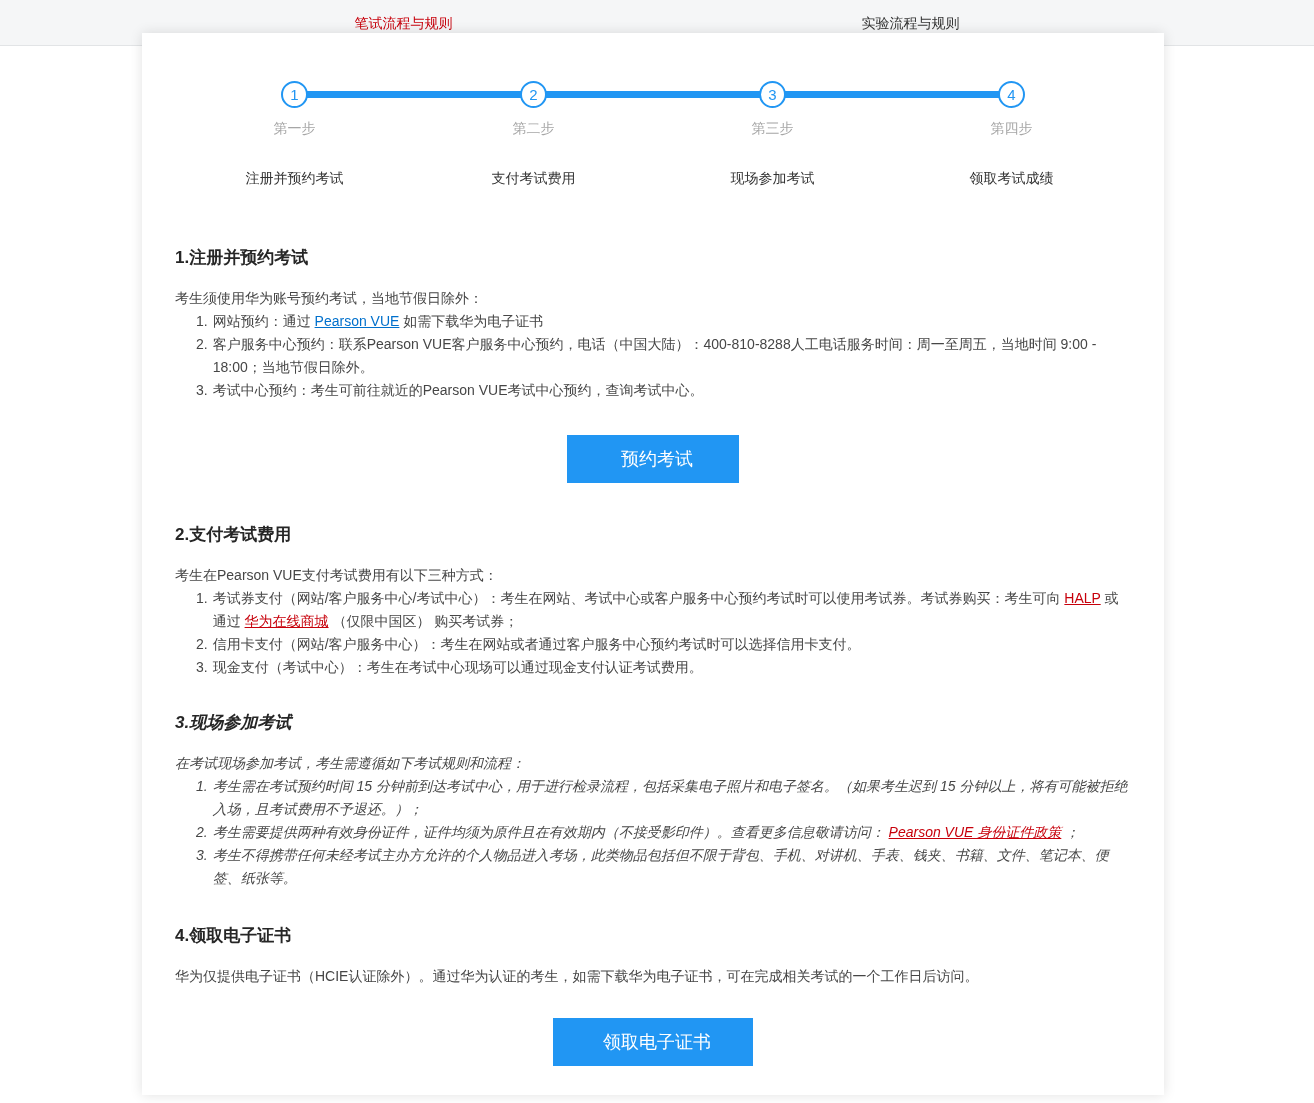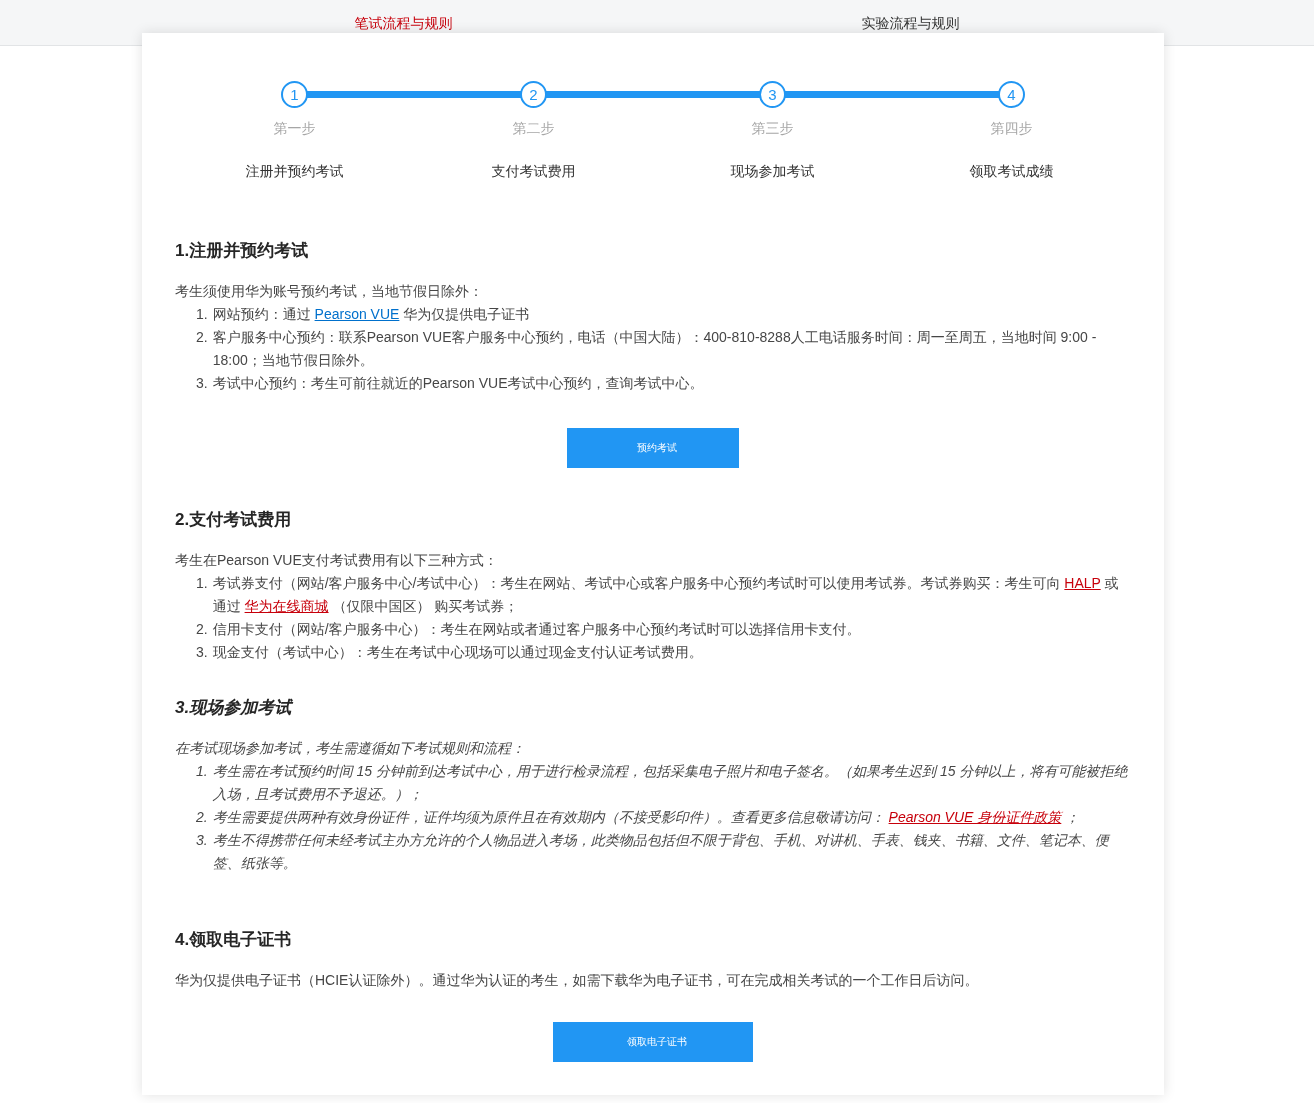--- a/index.html
+++ b/index.html
@@ -17,43 +17,43 @@
   .card-inner { padding:0 33px; }
   
   .stepper { position:relative; width:956px; margin:48px auto 0; display:flex; }
   .step-track { position:absolute; left:12.5%; right:12.5%; top:10px; height:7px;
     background:#2196f3; border-radius:3px; }
   .step-col { width:25%; display:flex; flex-direction:column; align-items:center; position:relative; }
   .step-circle { width:27px; height:27px; border:2px solid #2196f3; border-radius:50%;
     background:#fff; color:#2196f3; font-size:15px; display:flex; align-items:center;
     justify-content:center; z-index:1; }
   .step-sub { margin-top:12px; font-size:14px; color:#a6a6a6; }
-  .step-name { margin-top:25px; font-size:14px; color:#333; }
+  .step-name { margin-top:32px; font-size:14px; color:#333; }
   
   .sec-title { font-size:17px; font-weight:bold; color:#262626; }
   .sec-intro, .oitem, .note-line { font-size:14px; line-height:23px; color:#464646; }
   .sec-intro { margin-top:18px; }
   .olist { padding-left:21px; }
   .oitem { display:flex; }
   .onum { flex:none; margin-right:5px; }
   .otext { flex:1; }
   .notes { padding-left:31px; }
   .seg-red { color:#c7000b; }
   .seg-linkred { color:#c7000b; text-decoration:underline; cursor:pointer; }
   .seg-linkblue { color:#0070cc; text-decoration:underline; cursor:pointer; }
   .seg-plain {}
   .btn-row { text-align:center; margin-top:33px; }
-  .primary-btn { border:none; background:#2196f3; color:#fff; font-size:10px;
-    height:40px; cursor:pointer; font-family:inherit;padding-left:8px; }
+  .primary-btn { border:none; background:#2196f3; color:#fff; font-size:18px;
+    height:48px; cursor:pointer; font-family:inherit;padding-left:8px; }
   .btn-book { width:172px; }
   .btn-cert { width:200px; }
   .sec-register { margin-top:58px; }
   .sec-pay { margin-top:40px; }
   .sec-onsite { margin-top:32px;font-style:italic; }
-  .sec-cert { margin-top:53px; }
+  .sec-cert { margin-top:34px; }
   .sec-cert .btn-row { margin-top:30px;font-family:Liberation Mono, monospace; }
 </style>
 </head>
 <body>
 
 <div class="tabbar">
   <div class="tabbar-inner">
     <div class="tab active">笔试流程与规则</div>
     <div class="tab">实验流程与规则</div>
   </div>
@@ -85,21 +85,21 @@
   </div>
 
   <div class="card-inner">
 
     <section class="sec-register">
       <div class="sec-title">1.注册并预约考试</div>
       <p class="sec-intro">考生须使用华为账号预约考试，当地节假日除外：</p>
       <div class="olist">
         <div class="oitem">
           <span class="onum">1.</span>
-          <span class="otext"><span class="seg-plain">网站预约：通过 </span><a class="seg-linkblue">Pearson VUE</a><span class="seg-plain"> 华为仅提供电子证书</span></span>
+          <span class="otext"><span class="seg-plain">网站预约：通过 </span><a class="seg-linkblue">Pearson VUE</a><span class="seg-plain"> 如需下载华为电子证书</span></span>
         </div>
         <div class="oitem">
           <span class="onum">2.</span>
           <span class="otext"><span class="seg-plain">客户服务中心预约：联系Pearson VUE客户服务中心预约，电话（中国大陆）：400-810-8288人工电话服务时间：周一至周五，当地时间 9:00 - 18:00；当地节假日除外。</span></span>
         </div>
         <div class="oitem">
           <span class="onum">3.</span>
           <span class="otext"><span class="seg-plain">考试中心预约：考生可前往就近的Pearson VUE考试中心预约，查询考试中心。</span></span>
         </div>
       </div>

